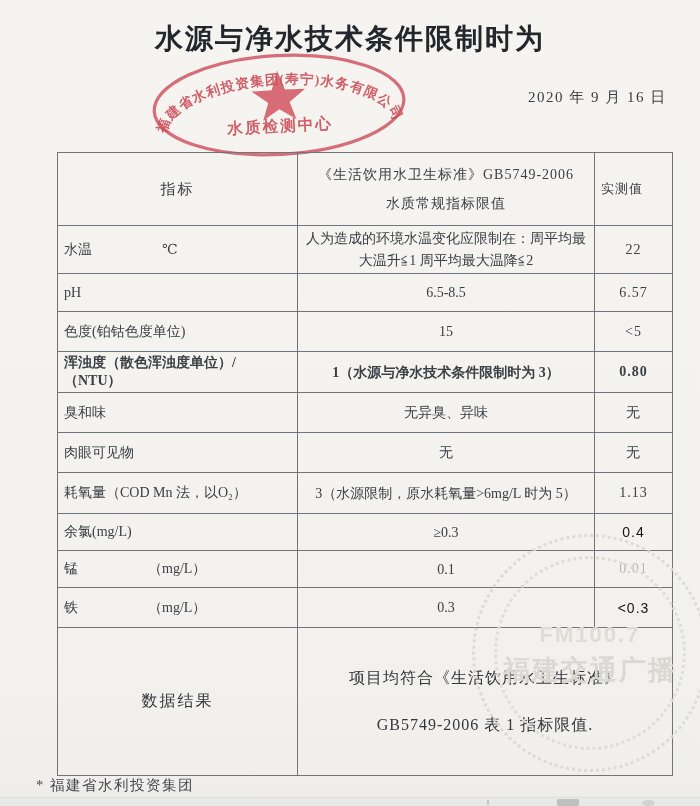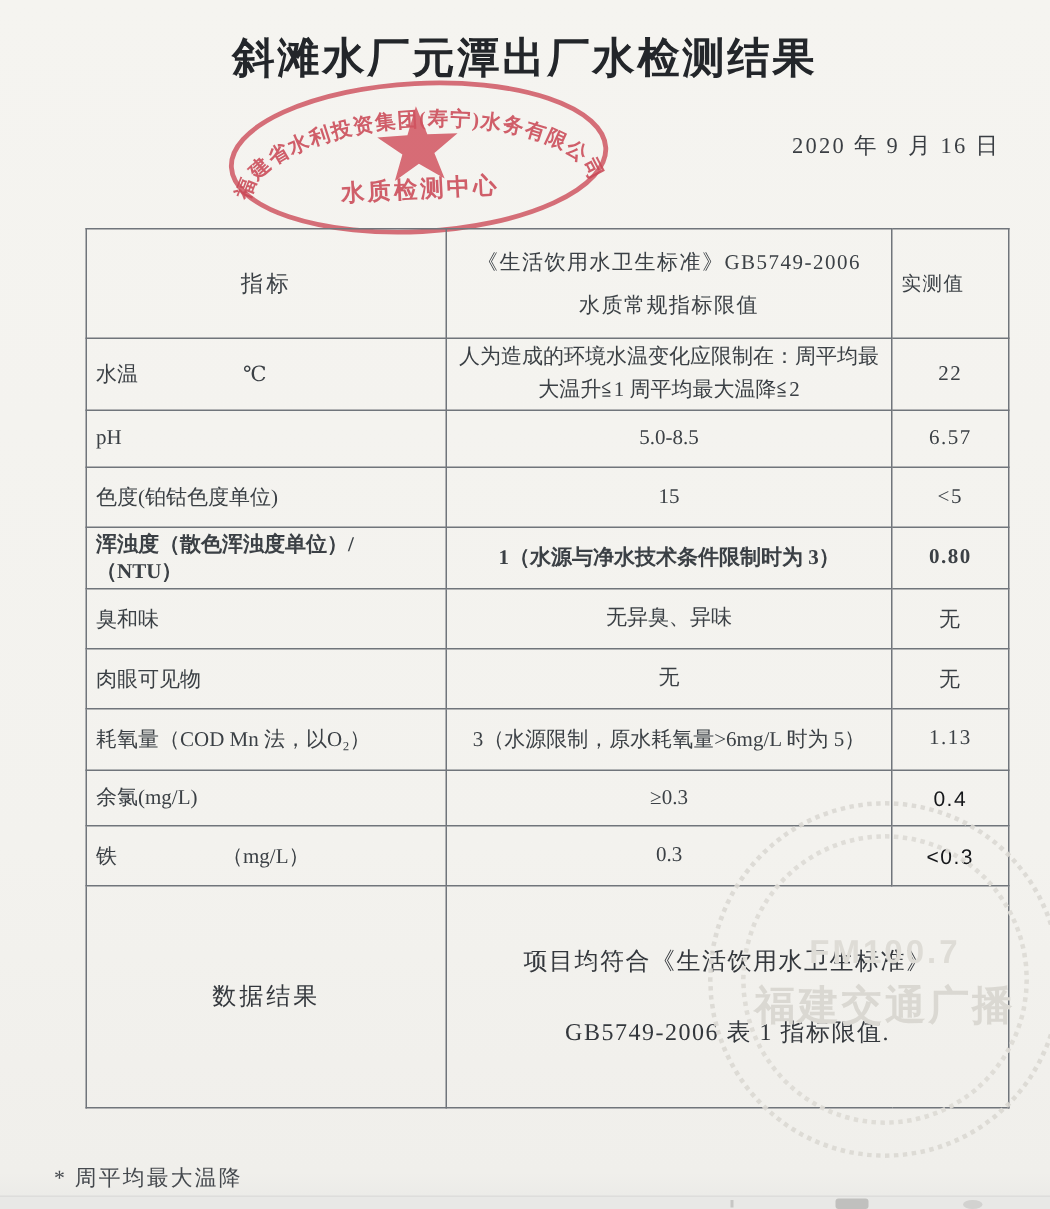--- a/index.html
+++ b/index.html
@@ -99,21 +99,21 @@
   .strip-mark{position:absolute;background:#c6c6c4;}
   .strip-mark.m1{left:487px;top:2px;width:2px;height:5px;}
   .strip-mark.m2{left:557px;top:1px;width:22px;height:7px;border-radius:2px;background:#c0c0be;}
   .strip-mark.m3{left:642px;top:2px;width:13px;height:6px;border-radius:50%;background:#d2d2d0;}
 </style>
 </head>
 <body>
 
 <div class="page">
 
-  <div class="title">斜滩水厂元潭出厂水检测结果</div>
+  <div class="title">水源与净水技术条件限制时为</div>
 
   <svg class="stamp" viewBox="0 0 260 110">
     <defs>
       <path id="arcPath" d="M 18 86 A 113 45 0 1 1 242 86" fill="none"></path>
     </defs>
     <ellipse cx="130" cy="56" rx="124" ry="49" fill="none" stroke="rgba(208,55,72,0.8)" stroke-width="3.2"></ellipse>
     <text class="arc-text">
       <textPath href="#arcPath" startOffset="50%" text-anchor="middle">福建省水利投资集团(寿宁)水务有限公司</textPath>
     </text>
     <polygon points="130,22 136.6,40.9 156.6,41.3 140.6,53.5 146.5,70.7 130,60.2 113.5,70.7 119.4,53.5 103.4,41.3 123.4,40.9" fill="rgba(213,63,80,0.85)"></polygon>
@@ -138,21 +138,21 @@
       </td>
       <td class="hdr-col3">实测值</td>
     </tr>
     <tr style="height:46px;">
       <td class="c-name"><span>水温</span><span class="unit">℃</span></td>
       <td class="c-limit">人为造成的环境水温变化应限制在：周平均最大温升≦1 周平均最大温降≦2</td>
       <td class="c-value">22</td>
     </tr>
     <tr style="height:38px;">
       <td class="c-name"><span>pH</span></td>
-      <td class="c-limit">5.0-8.5</td>
+      <td class="c-limit">6.5-8.5</td>
       <td class="c-value">6.57</td>
     </tr>
     <tr style="height:40px;">
       <td class="c-name"><span>色度(铂钴色度单位)</span></td>
       <td class="c-limit">15</td>
       <td class="c-value">&lt;5</td>
     </tr>
     <tr style="height:40px;font-weight:bold;">
       <td class="c-name"><span>浑浊度（散色浑浊度单位）/（NTU）</span></td>
       <td class="c-limit">1（水源与净水技术条件限制时为 3）</td>
@@ -170,37 +170,42 @@
     </tr>
     <tr style="height:41px;">
       <td class="c-name"><span>耗氧量（COD Mn 法，以O₂）</span></td>
       <td class="c-limit">3（水源限制，原水耗氧量&gt;6mg/L 时为 5）</td>
       <td class="c-value">1.13</td>
     </tr>
     <tr style="height:37px;">
       <td class="c-name"><span>余氯(mg/L)</span></td>
       <td class="c-limit">≥0.3</td>
       <td class="c-value val-crisp">0.4</td>
+    </tr>
+    <tr style="height:37px;">
+      <td class="c-name"><span>锰</span><span class="unit">（mg/L）</span></td>
+      <td class="c-limit">0.1</td>
+      <td class="c-value val-faint">0.01</td>
     </tr>
     <tr style="height:40px;">
       <td class="c-name"><span>铁</span><span class="unit">（mg/L）</span></td>
       <td class="c-limit">0.3</td>
       <td class="c-value val-crisp">&lt;0.3</td>
     </tr>
     <tr style="height:148px;">
       <td class="result-label">数据结果</td>
       <td class="result-cell" colspan="2">
         <div class="l1">项目均符合《生活饮用水卫生标准》</div>
         <div>GB5749-2006 表 1 指标限值.</div>
       </td>
     </tr>
   </tbody>
     </table>
 
-  <div class="footnote">* 周平均最大温降</div>
+  <div class="footnote">* 福建省水利投资集团</div>
 
   <div class="watermark">
     <div class="wm-ring outer"></div>
     <div class="wm-ring inner"></div>
     <div class="wm-line1">FM100.7</div>
     <div class="wm-line2">福建交通广播</div>
   </div>
 
   <div class="scan-strip">
     <div class="strip-mark m1"></div>

